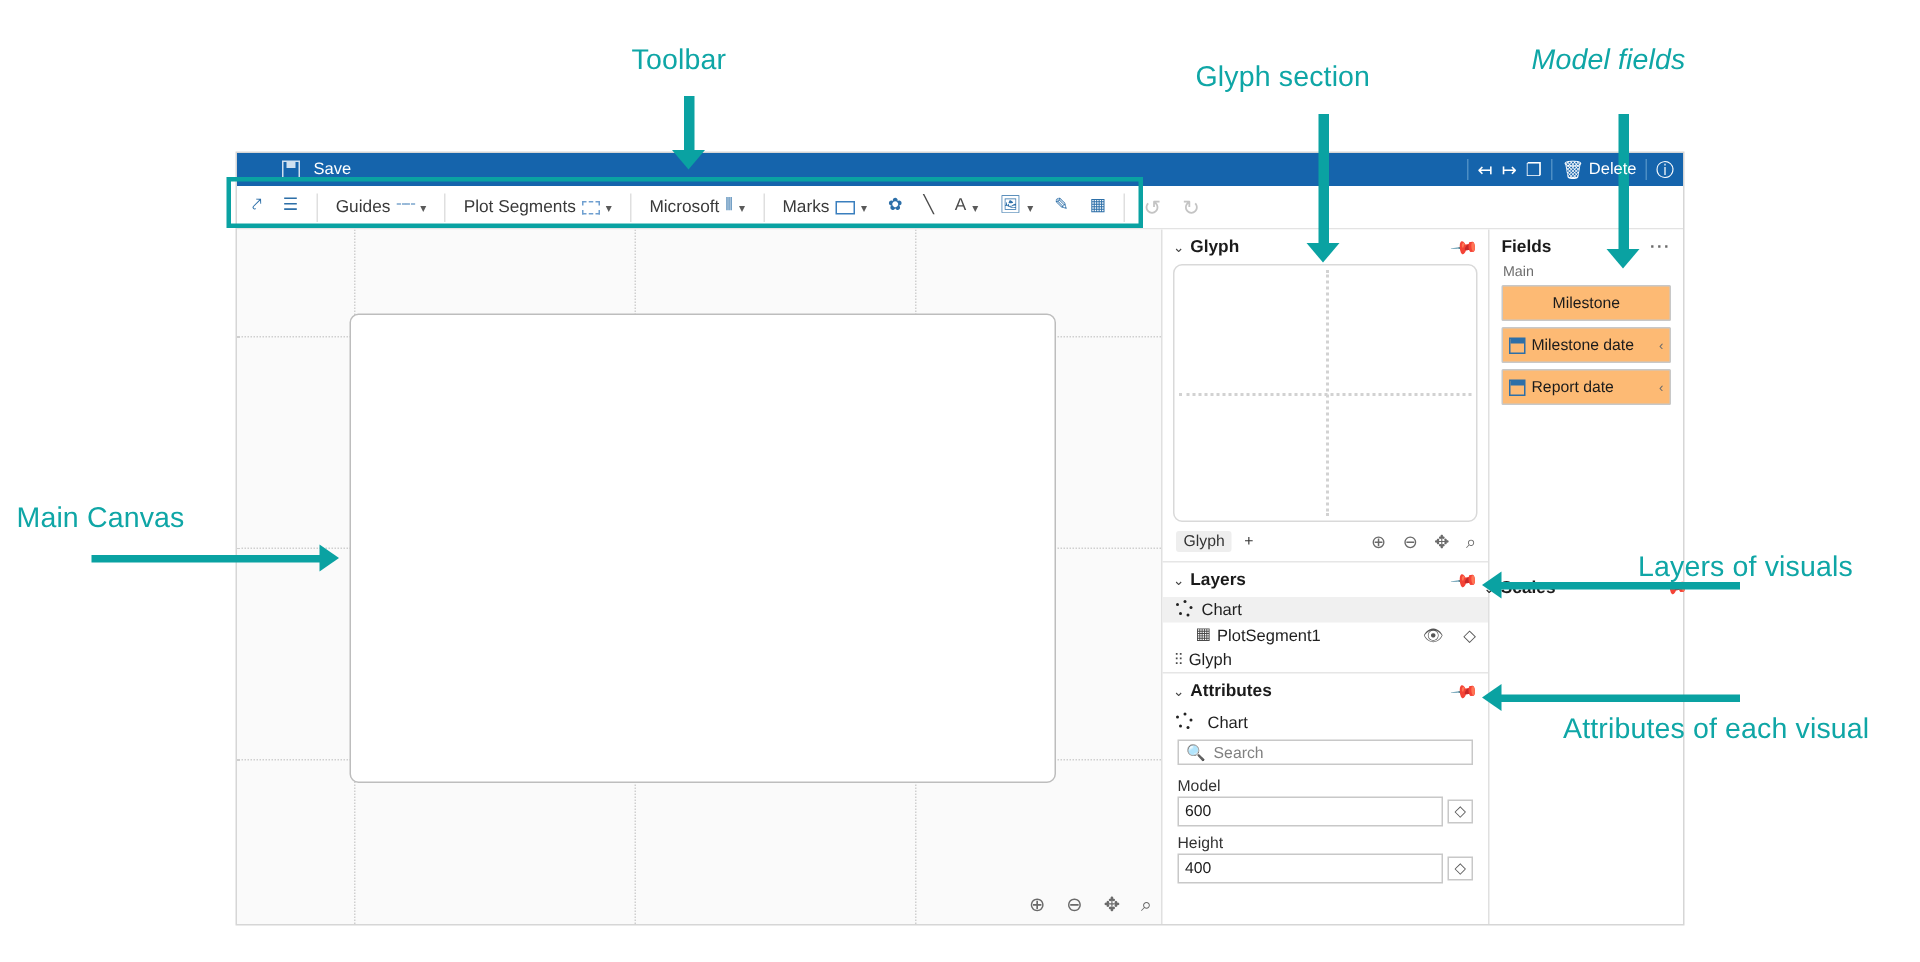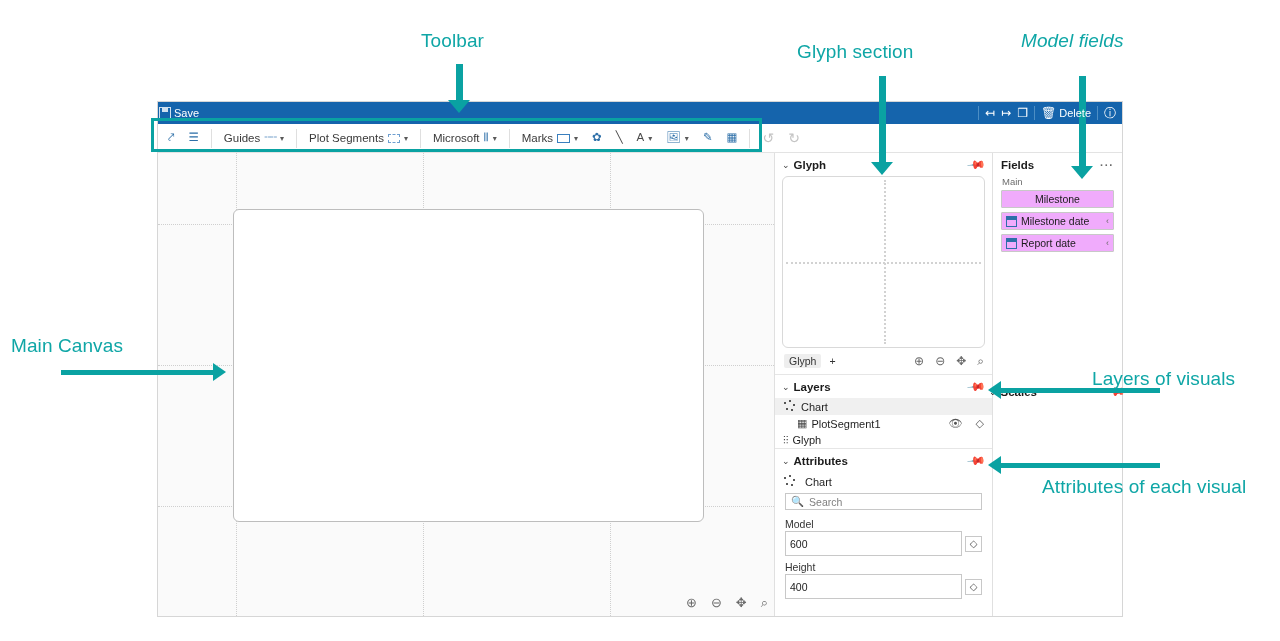--- a/index.html
+++ b/index.html
@@ -53,21 +53,21 @@
     background: #ffffff;
     border: 1px solid #d6d6d6;
     overflow: hidden;
   }
   .titlebar {
     height: 22px; background: #1564ac;
     display: flex; align-items: center;
     color: #ffffff; font-size: 11px;
     position: relative;
   }
-  .tb-left { display: flex; align-items: center; gap: 3px; padding-left: 1px; }
+  .tb-left { display: flex; align-items: center; gap: 9px; padding-left: 14px; margin-left: 16px; }
   .tb-save-ico { width: 12px; height: 12px; position: relative; display:inline-block; }
   .tb-save-ico::before {
     content: ""; position: absolute; inset: 0;
     border: 1.3px solid #cfe0ef;
   }
   .tb-save-ico::after {
     content: ""; position: absolute; left: 3px; top: 1px; width: 6px; height: 4px;
     background: #cfe0ef;
   }
   .tb-title {
@@ -181,46 +181,46 @@
   }
   .search-box {
     margin: 2px 10px 6px 10px; height: 17px;
     border: 1px solid #c8c8c8; display: flex; align-items: center;
     gap: 5px; padding: 0 5px; font-size: 10.5px; color: #808080;
   }
   .grp-title { padding: 2px 10px; font-size: 11px; font-weight: 700; color: #1f1f1f; }
   .fld-label { padding: 2px 10px 1px 10px; font-size: 10.5px; color: #333; }
   .fld-row { display: flex; align-items: center; gap: 3px; padding: 0 10px 3px 10px; }
   .fld-input {
-    flex: 1; height: 25px; border: 1px solid #c8c8c8;
+    flex: 1; height: 20px; border: 1px solid #c8c8c8;
     font-size: 10.5px; color: #1b1b1b; padding: 0 4px;
     display: flex; align-items: center; background: #fff;
   }
   .fld-btn {
     width: 17px; height: 16px; border: 1px solid #c8c8c8;
     display: flex; align-items: center; justify-content: center;
     font-size: 10px; color: #555;
   }
 
   .fieldspanel {
     width: 130px; border-left: 1px solid #e0e0e0;
     background: #ffffff; padding-top: 4px;
   }
   .fields-head {
     display: flex; align-items: center;
     padding: 2px 8px; font-size: 11.5px; font-weight: 700; color: #1b1b1b;
   }
   .dots { margin-left: auto; color: #6a6a6a; letter-spacing: 1px; font-size: 11px; }
   .fields-sub { padding: 3px 9px 3px 9px; font-size: 9.5px; color: #6d6d6d; }
   .field-chip {
-    margin: 0 8px 4px 8px; height: 18px;
+    margin: 0 8px 4px 8px; height: 24px;
     border: 1px solid #c8c8c8; border-radius: 1px;
     display: flex; align-items: center; gap: 4px;
     font-size: 10.5px; color: #1b1b1b; padding: 0 4px;
-    background: #f0abfc;
+    background: #fdba74;
   }
   .field-chip.center { justify-content: center; }
   .cal-ico {
     width: 11px; height: 11px; border: 1.2px solid #2d6fa8;
     position: relative; display: inline-block; flex: 0 0 auto;
   }
   .cal-ico::before {
     content: ""; position: absolute; left: 0; right: 0; top: 0; height: 3px; background: #2d6fa8;
   }
   .chip-end { margin-left: auto; color: #6a6a6a; font-size: 9px; }

